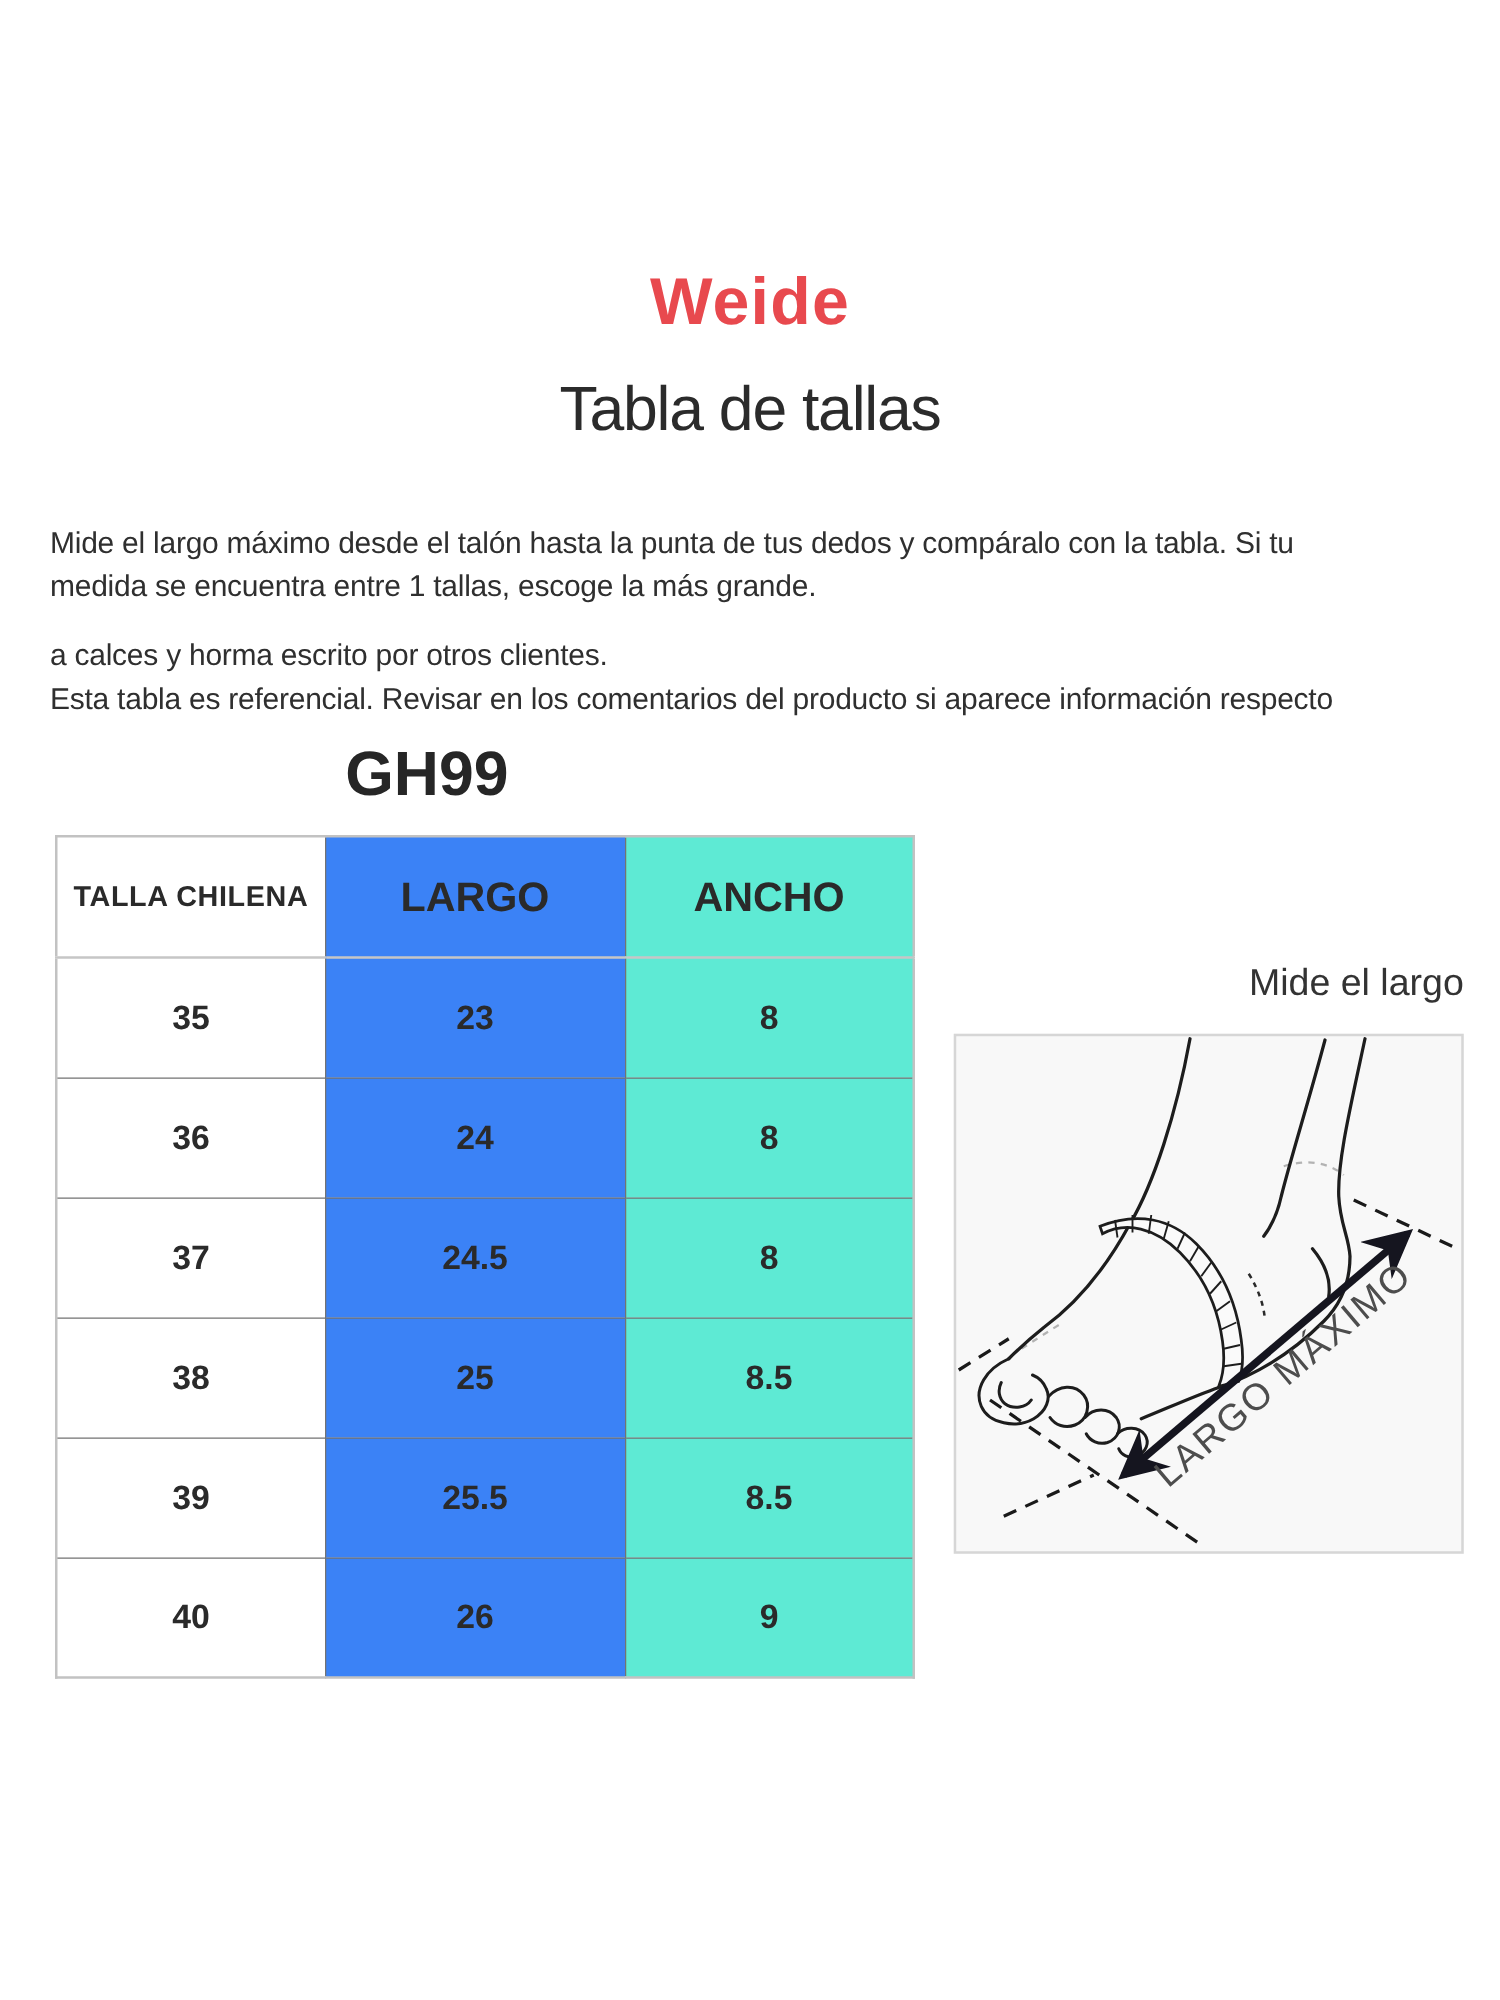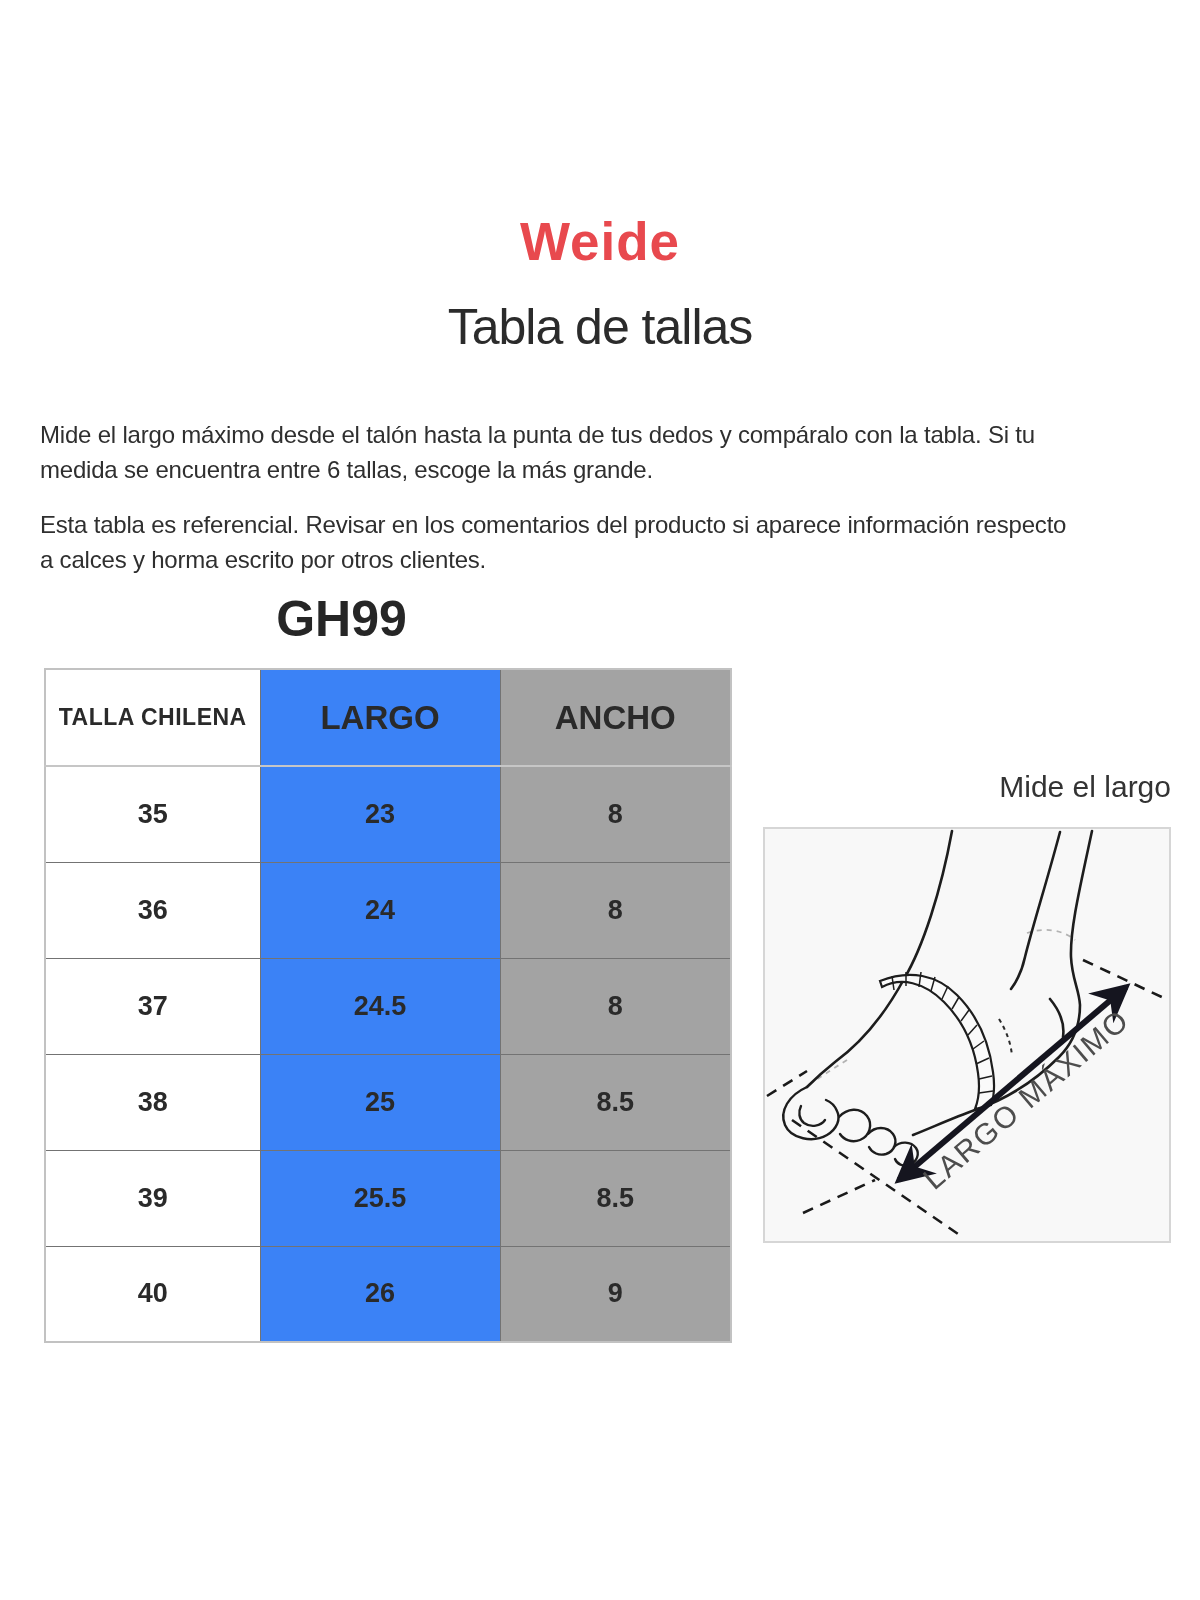--- a/index.html
+++ b/index.html
@@ -38,21 +38,21 @@
   .size-table th,.size-table td{
     border:1px solid #737373;text-align:center;vertical-align:middle;
     color:#2a2a2a;padding:0;
   }
   .size-table thead tr{height:97px;}
   .size-table tbody tr{height:96px;}
   .size-table th{font-size:33px;font-weight:bold;border-bottom:2px solid #c6c6c6;}
   .size-table th.h-talla{font-size:23px;letter-spacing:0.5px;}
   .size-table td{font-size:27px;font-weight:bold;}
   .size-table .bg-pink{background:#3b82f6;}
-  .size-table .bg-ancho{background:#a3a3a3;}
+  .size-table .bg-ancho{background:#5eead4;}
 
   .diagram-title{
     top:770px;left:763px;width:408px;text-align:right;
     font-size:30px;color:#333333;
   }
   .diagram-box{
     top:827px;left:763px;width:404px;height:412px;
     border:2px solid #d6d6d6;background:#f8f8f8;
   }
   .diagram-box svg{display:block;width:404px;height:412px;}
@@ -65,26 +65,26 @@
 <body>
 
 <div>
 
   <div class="abs logo">Weide</div>
 
   <h1 class="abs page-title">Tabla de tallas</h1>
 
   <p class="abs para para-1">
     <span class="line">Mide el largo máximo desde el talón hasta la punta de tus dedos y compáralo con la tabla. Si tu</span>
-    <span class="line">medida se encuentra entre 6 tallas, escoge la más grande.</span>
+    <span class="line">medida se encuentra entre 1 tallas, escoge la más grande.</span>
   </p>
 
   <p class="abs para para-2">
+    <span class="line">a calces y horma escrito por otros clientes.</span>
     <span class="line">Esta tabla es referencial. Revisar en los comentarios del producto si aparece información respecto</span>
-    <span class="line">a calces y horma escrito por otros clientes.</span>
   </p>
 
   <div class="abs model-code">GH99</div>
 
   <table class="abs size-table">
     <colgroup>
         <col class="c-talla">
         <col class="c-largo">
         <col class="c-ancho">
       </colgroup>

